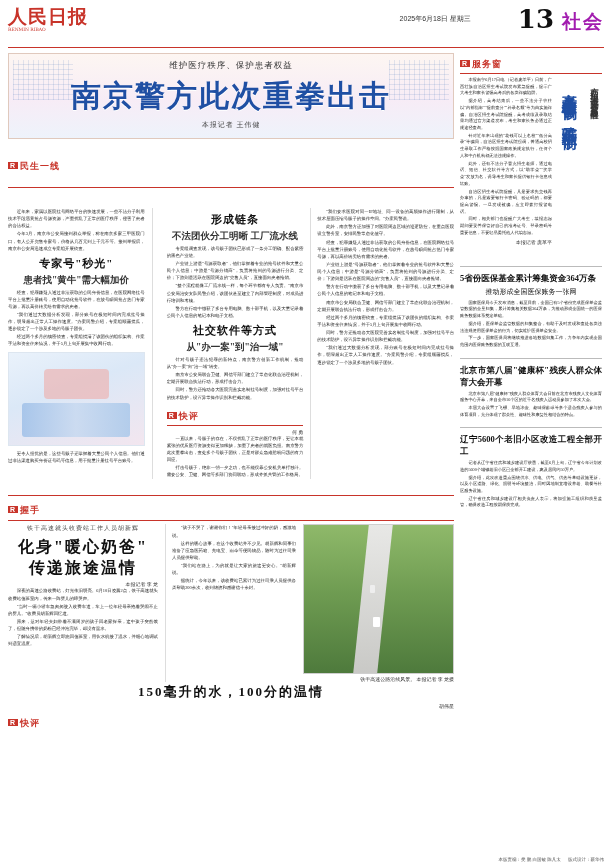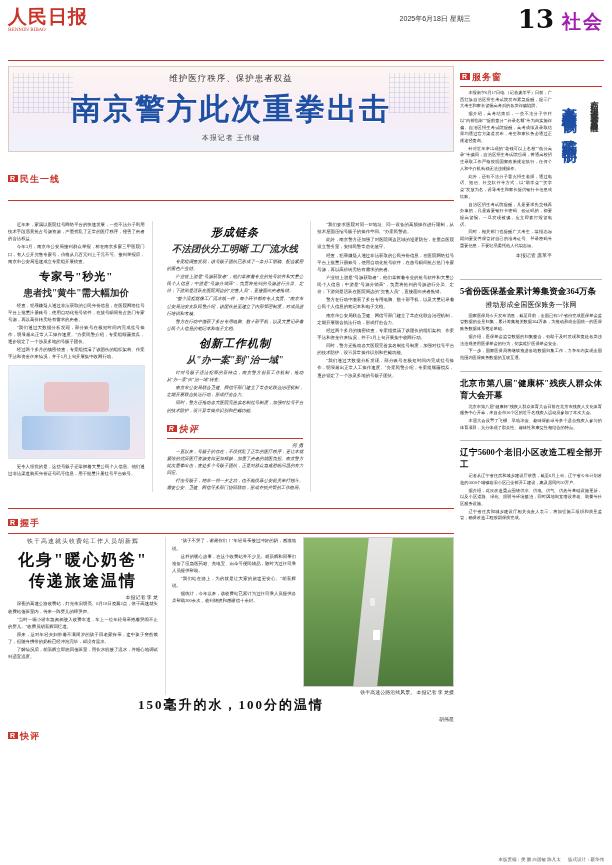--- a/index.html
+++ b/index.html
@@ -15,21 +15,21 @@
     position:relative;
     width:612px;height:865px;
     box-sizing:border-box;
     padding:6px 8px;
   }
   
   .masthead{
     display:flex;align-items:flex-start;justify-content:space-between;
     height:34px;
     border-bottom:1px solid #c8342a;
-    padding-bottom:20px;
+    padding-bottom:7px;
   }
   .logo{
     color:#c8342a;
     font-family:"DejaVu Serif", serif;
     font-weight:bold;
     font-size:19px;
     letter-spacing:1px;
     line-height:1.1;
     white-space:nowrap;
   }
@@ -252,28 +252,28 @@
           <p class="para">今年3月，南京市公安局接到群众举报，称在南京多家三甲医院门口，有人公开兜售专家号，价格从几百元到上千元不等。接到举报后，南京市公安局迅速成立专案组开展侦查。</p>
           <div class="artitle">专家号"秒光"</div>
           <div class="subhead">患者找"黄牛"需大幅加价</div>
           <p class="para">经查，犯罪嫌疑人通过非法获取的公民身份信息，在医院网络挂号平台上批量注册账号，使用自动化抢号软件，在放号瞬间抢占热门专家号源，再以高价转卖给有需求的患者。</p>
           <p class="para">"我们通过大数据分析发现，部分账号在极短时间内完成挂号操作，明显超出正常人工操作速度。"办案民警介绍，专案组顺藤摸瓜，逐步锁定了一个涉及多地的号贩子团伙。</p>
           <p class="para">经过两个多月的缜密侦查，专案组摸清了该团伙的组织架构、作案手法和资金往来情况，并于5月上旬开展集中收网行动。</p>
           <div class="illus"></div>
           <p class="para">更令人担忧的是，这些号贩子还掌握着大量公民个人信息。他们通过非法渠道购买身份证号码等信息，用于批量注册挂号平台账号。</p>
         </div>
 
-        <div class="colsep" style="padding-left:14px;font-style:italic;">
+        <div class="colsep" style="padding-left:14px;">
           <div class="artitle">形成链条</div>
           <div class="subhead">不法团伙分工明晰 工厂流水线</div>
           <p class="para">专案组调查发现，该号贩子团伙已形成了一条分工明确、配合紧密的黑色产业链。</p>
           <p class="para">产业链上游是"号源获取者"，他们掌握着专业的抢号软件和大量公民个人信息；中游是"号源分销商"，负责将抢到的号源进行分类、定价；下游则是活跃在医院周边的"兜售人员"，直接面向患者推销。</p>
           <p class="para">"整个流程就像工厂流水线一样，每个环节都有专人负责。"南京市公安局治安支队民警介绍，该团伙甚至建立了内部管理制度，对成员进行培训和考核。</p>
           <p class="para">警方在行动中缴获了多台专用电脑、数十部手机，以及大量记录着公民个人信息的笔记本和电子文档。</p>
-          <div class="artitle">创新工作机制</div>
+          <div class="artitle">社交软件等方式</div>
           <div class="subhead">从"办一案"到"治一域"</div>
           <p class="para">针对号贩子违法犯罪的新特点，南京警方创新工作机制，推动从"办一案"向"治一域"转变。</p>
           <p class="para">南京市公安局联合卫健、网信等部门建立了常态化联合治理机制，定期开展联合执法行动，形成打击合力。</p>
           <p class="para">同时，警方还推动各大医院完善实名制挂号制度，加强对挂号平台的技术防护，设置异常操作识别和拦截功能。</p>
 
           <div style="margin-top:4px;">
             <span class="tag"><span class="box">R</span><span>快评</span></span>
           </div>
           <div class="rule"></div>
           <div class="sig">何 勇</div>

